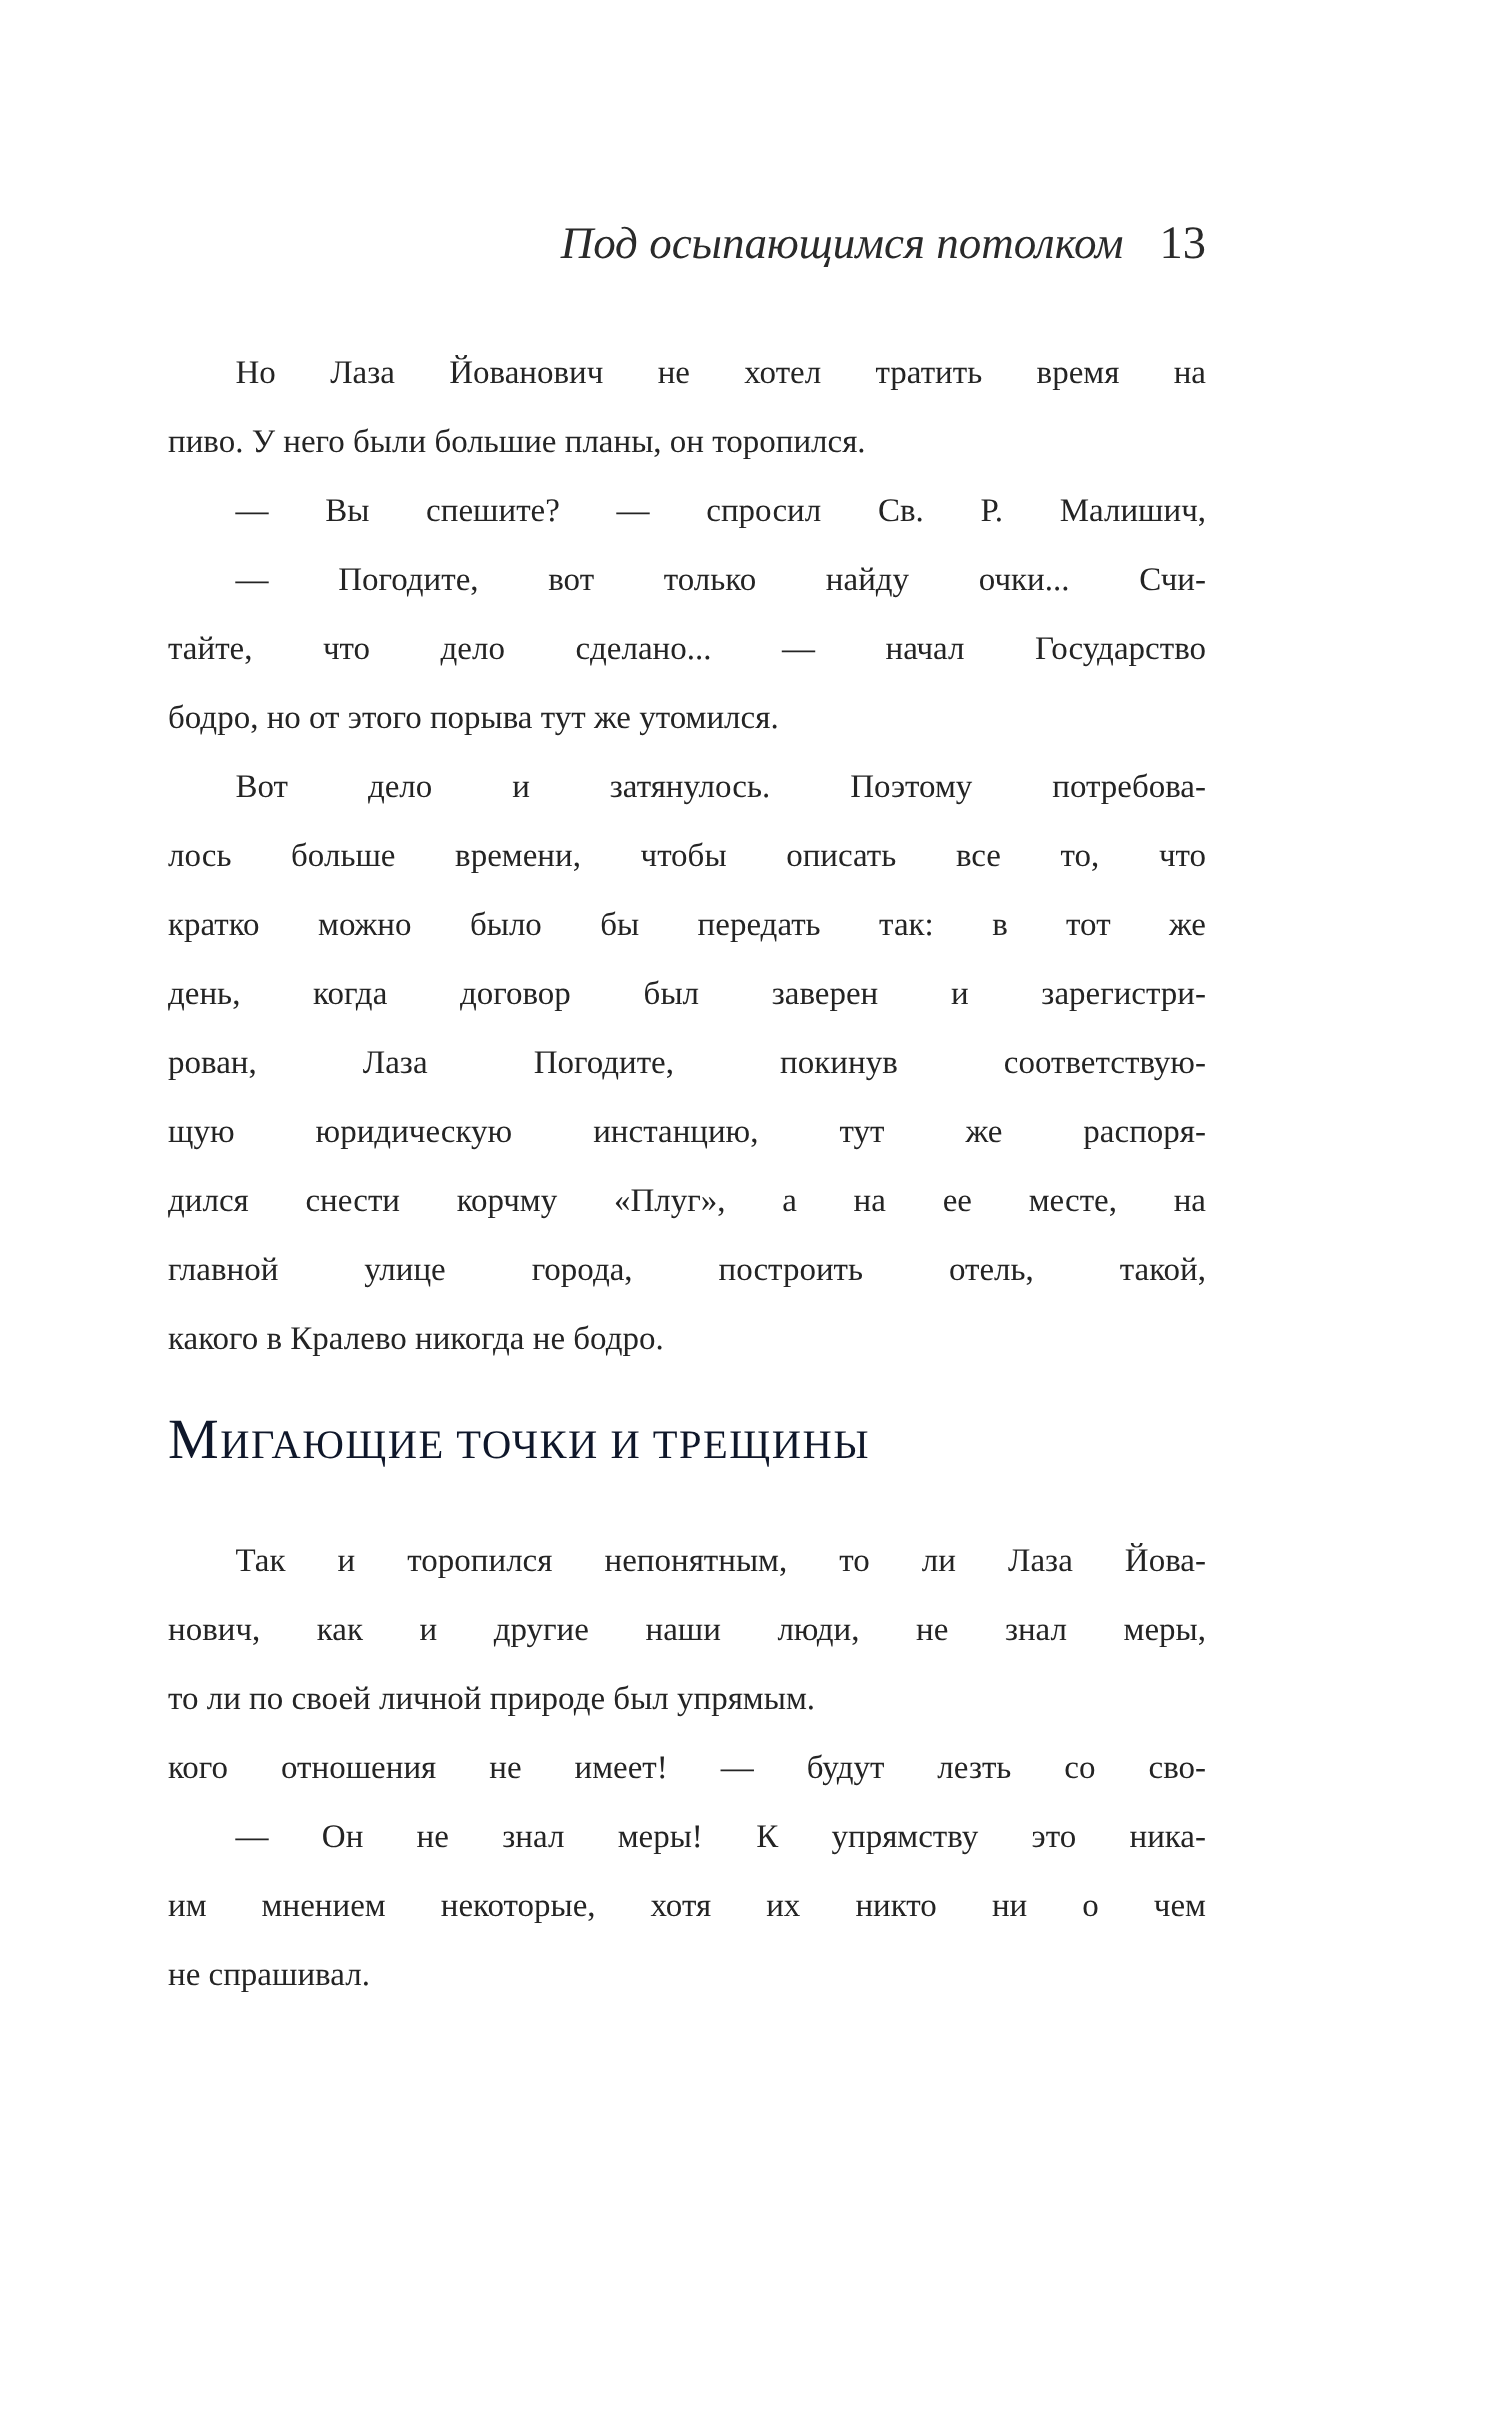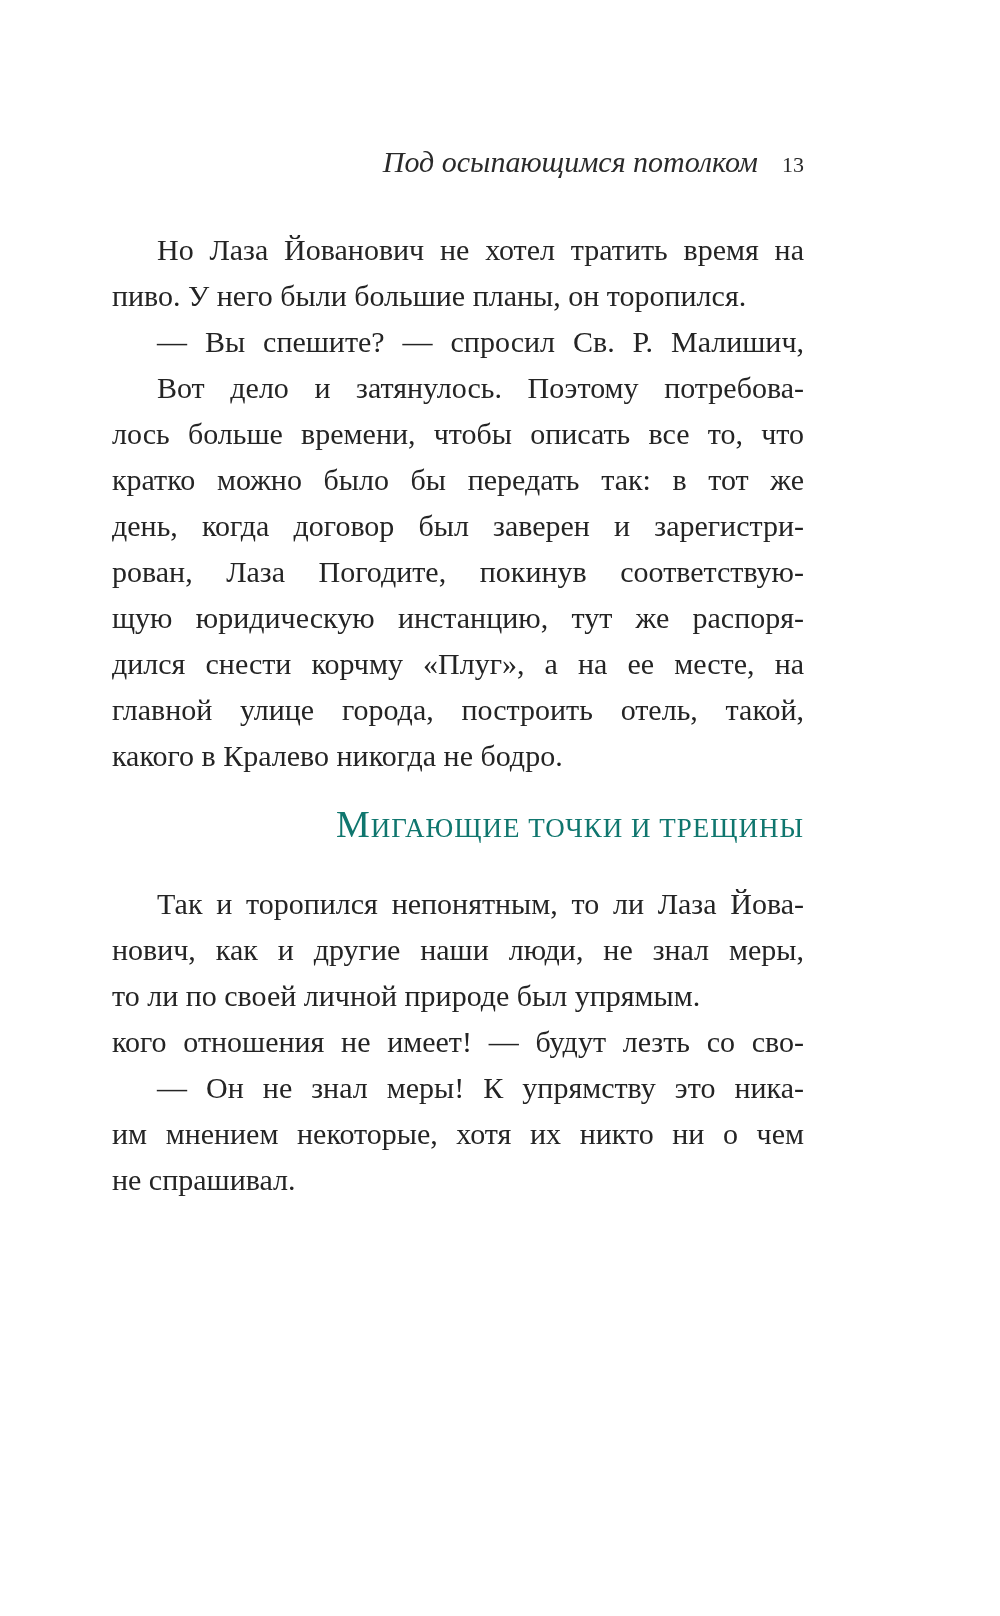--- a/index.html
+++ b/index.html
@@ -30,45 +30,45 @@
     font-size: 30px;
     line-height: 40px;
     margin-bottom: 42px;
     color: #2a2a2a;
   }
   .running-title {
     font-style: italic;
   }
   .page-number {
     font-style: normal;
-    font-size: 22px;
+    font-size: 31px;
   }
   .paragraph {
     margin: 0;
   }
   .line {
-    font-size: 30px;
+    font-size: 22px;
     line-height: 46px;
     text-align: justify;
     text-align-last: justify;
     text-justify: inter-word;
     color: #242424;
   }
   .line.para-first {
     text-indent: 45px;
   }
   .line.para-last {
     text-align-last: left;
   }
   .section-heading {
-    text-align: right;
+    text-align: left;
     margin-top: 22px;
     margin-bottom: 26px;
     line-height: 46px;
-    color: #0f766e;
+    color: #0f172a;
     letter-spacing: 1px;
     white-space: nowrap;
   }
   .section-heading .lead {
     font-size: 38px;
   }
   .section-heading .rest {
     font-size: 27px;
   }
 </style>
@@ -83,20 +83,25 @@
       <span class="page-number">13</span>
     </div>
 
     <div id="paragraphs-before">
         <div class="paragraph">
           <div class="line para-first">Но Лаза Йованович не хотел тратить время на</div>
           <div class="line para-last">пиво. У него были большие планы, он торопился.</div>
         </div>
         <div class="paragraph">
           <div class="line para-first">— Вы спешите? — спросил Св. Р. Малишич,</div>
+        </div>
+        <div class="paragraph">
+          <div class="line para-first">— Погодите, вот только найду очки... Счи-</div>
+          <div class="line">тайте, что дело сделано... — начал Государство</div>
+          <div class="line para-last">бодро, но от этого порыва тут же утомился.</div>
         </div>
         <div class="paragraph">
           <div class="line para-first">Вот дело и затянулось. Поэтому потребова-</div>
           <div class="line">лось больше времени, чтобы описать все то, что</div>
           <div class="line">кратко можно было бы передать так: в тот же</div>
           <div class="line">день, когда договор был заверен и зарегистри-</div>
           <div class="line">рован, Лаза Погодите, покинув соответствую-</div>
           <div class="line">щую юридическую инстанцию, тут же распоря-</div>
           <div class="line">дился снести корчму «Плуг», а на ее месте, на</div>
           <div class="line">главной улице города, построить отель, такой,</div>

